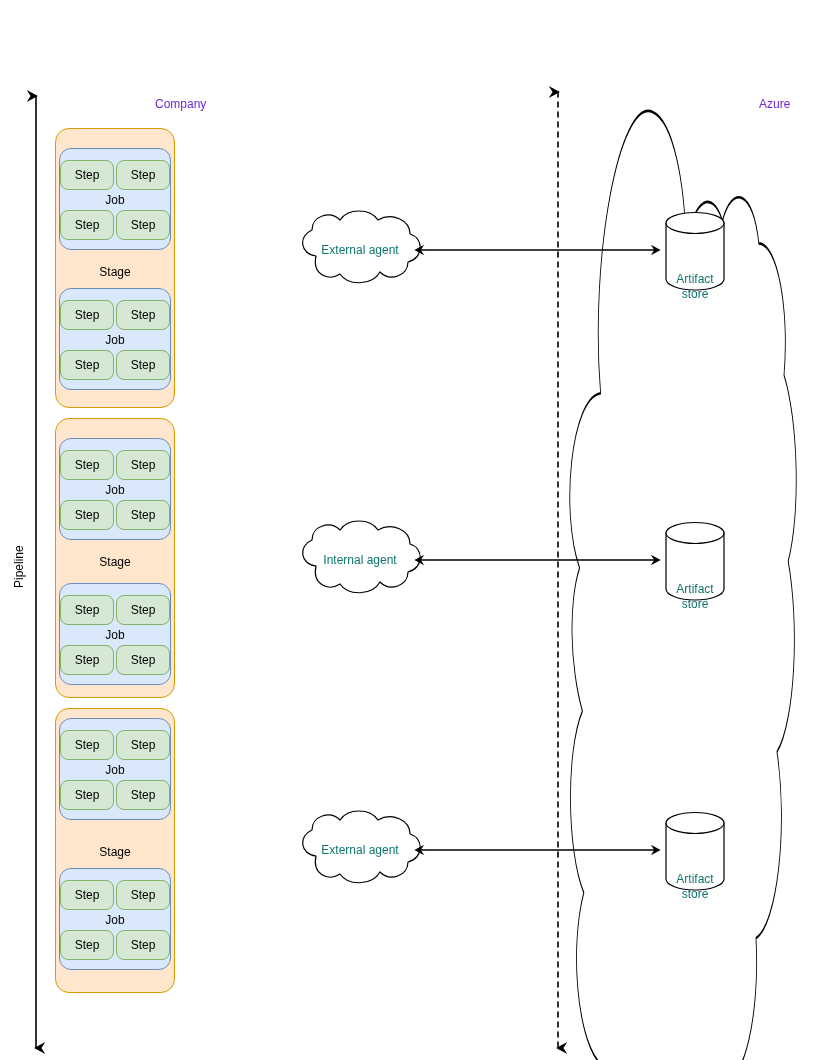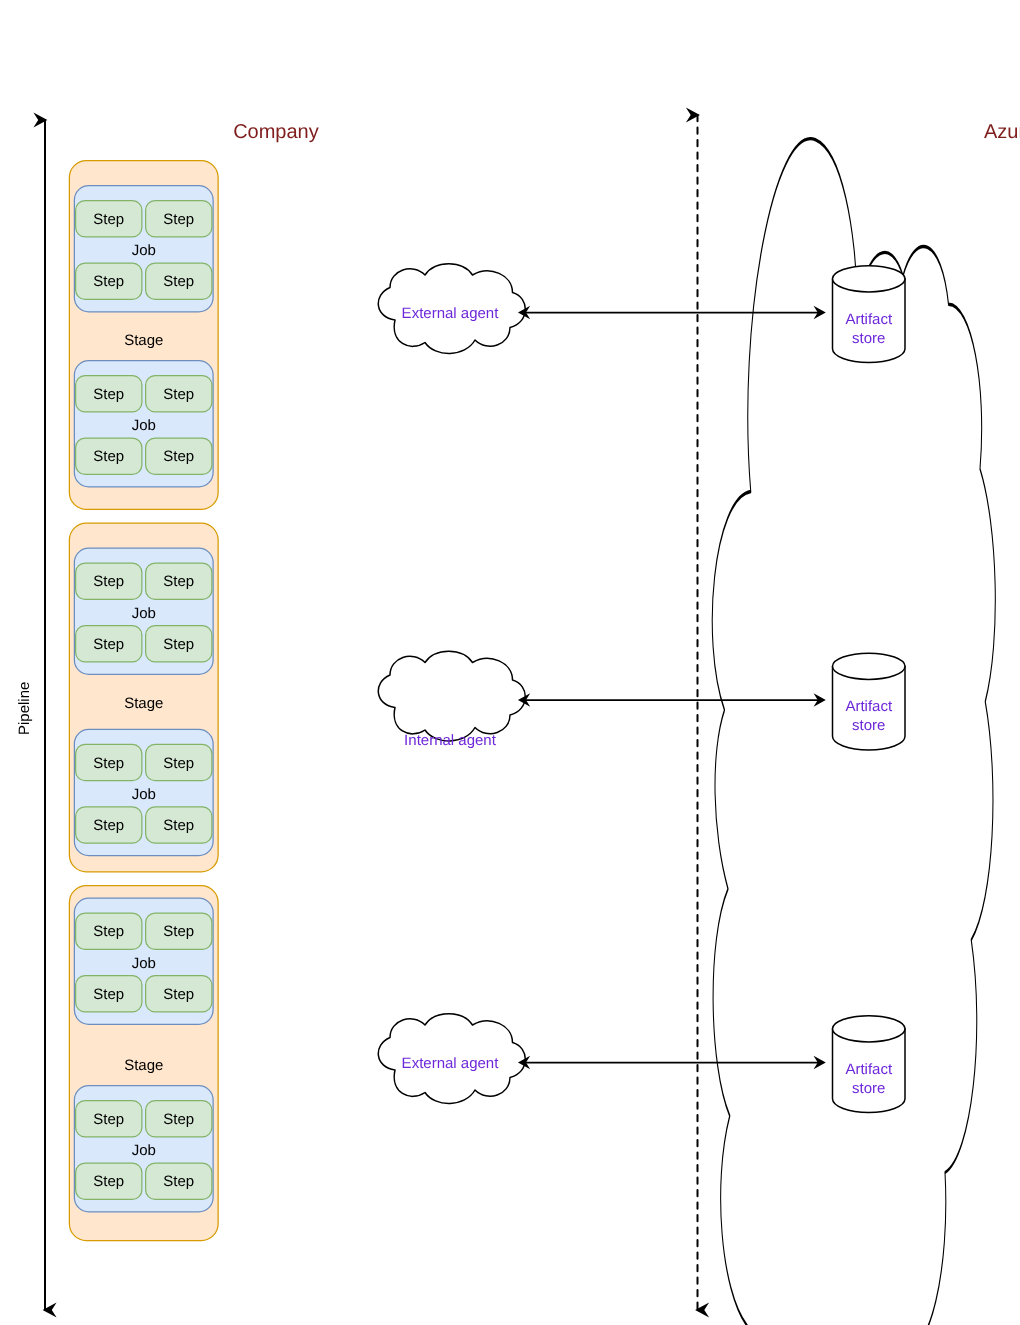--- a/index.html
+++ b/index.html
@@ -15,23 +15,23 @@
     position: relative;
     width: 816px;
     height: 1060px;
     overflow: hidden;
     background: #ffffff;
   }
   .abs { position: absolute; }
 
   
   .region-label {
-    font-size: 16px;
-    color: #7f1d1d;
-    text-align: right;
+    font-size: 12px;
+    color: #6d28d9;
+    text-align: left;
     white-space: nowrap;
   }
 
   
   .pipeline-axis-label {
     font-size: 12px;
     white-space: nowrap;
     transform: rotate(-90deg);
     transform-origin: left top;
   }
@@ -64,26 +64,26 @@
     text-align: center;
     white-space: nowrap;
   }
   .stage-label { position: absolute; width: 100%; }
   .job-label { position: absolute; width: 100%; }
 
   
   .shape-text {
     position: absolute;
     font-size: 12px;
-    color: #6d28d9;
+    color: #0f766e;
     text-align: center;
     white-space: nowrap;
     pointer-events: none;
   }
-  .shape-text.two-line { white-space: normal; line-height: 15px; }
+  .shape-text.two-line { white-space: normal; line-height: 15px; margin-top: 24px; }
 
   svg { display: block; overflow: visible; }
   .stroke-blk {
     fill: none;
     stroke: #000000;
     stroke-width: 1.2;
     stroke-linejoin: round;
     stroke-linecap: round;
   }
   .cloud-fill { fill: #ffffff; }
@@ -265,21 +265,21 @@
     <path class="stroke-blk cloud-fill" d="M 20 44
              C 4 42, 2 24, 16 18
              C 16 4, 34 -2, 44 8
              C 52 -4, 74 -4, 82 8
              C 96 0, 114 8, 114 22
              C 128 26, 128 46, 112 50
              C 112 64, 94 70, 84 60
              C 76 74, 52 74, 44 62
              C 32 70, 16 62, 20 44 Z"></path>
   </svg>
-  <div class="shape-text" style="left:296px; top:553px; width:128px;margin-top:32px;">Internal agent</div>
+  <div class="shape-text" style="left:296px; top:553px; width:128px;">Internal agent</div>
 
   <svg class="abs" style="left:296px; top:812px;" width="128" height="76">
     <path class="stroke-blk cloud-fill" d="M 20 44
              C 4 42, 2 24, 16 18
              C 16 4, 34 -2, 44 8
              C 52 -4, 74 -4, 82 8
              C 96 0, 114 8, 114 22
              C 128 26, 128 46, 112 50
              C 112 64, 94 70, 84 60
              C 76 74, 52 74, 44 62

